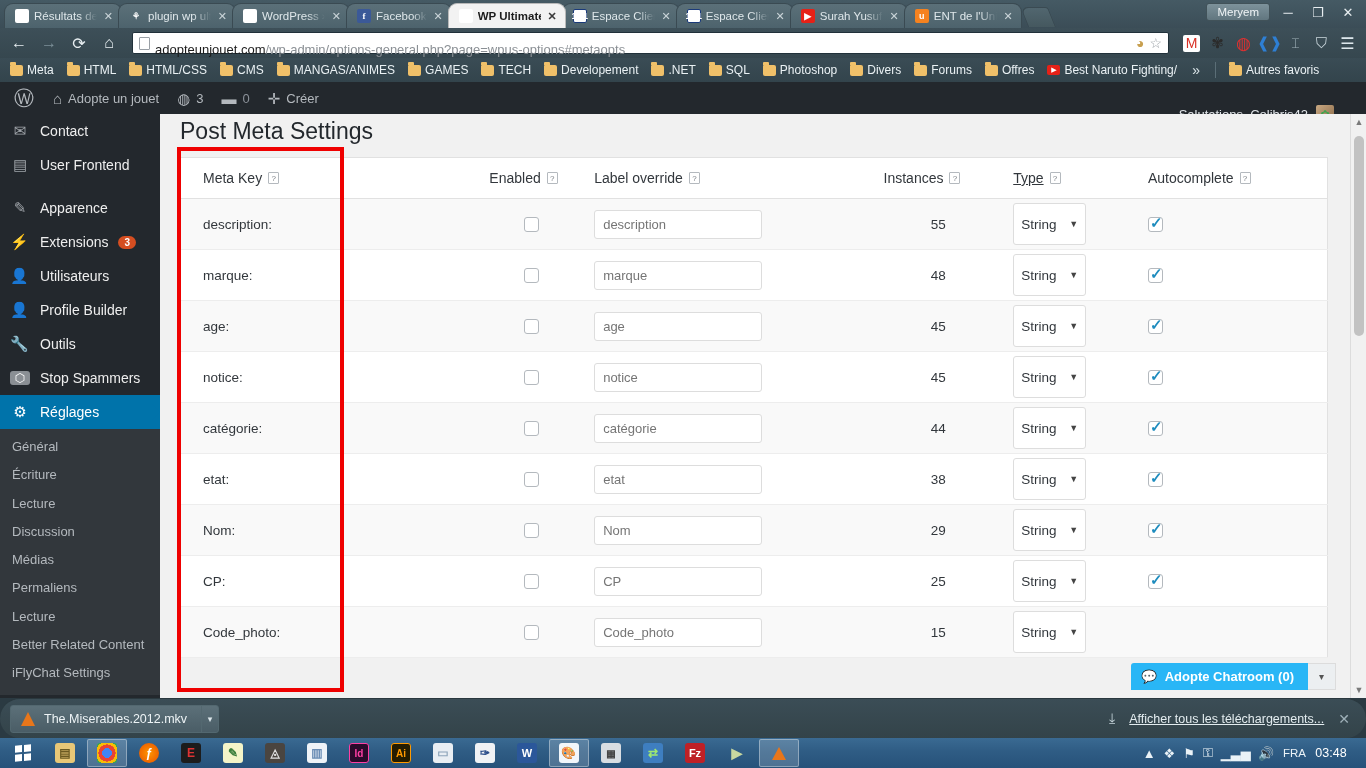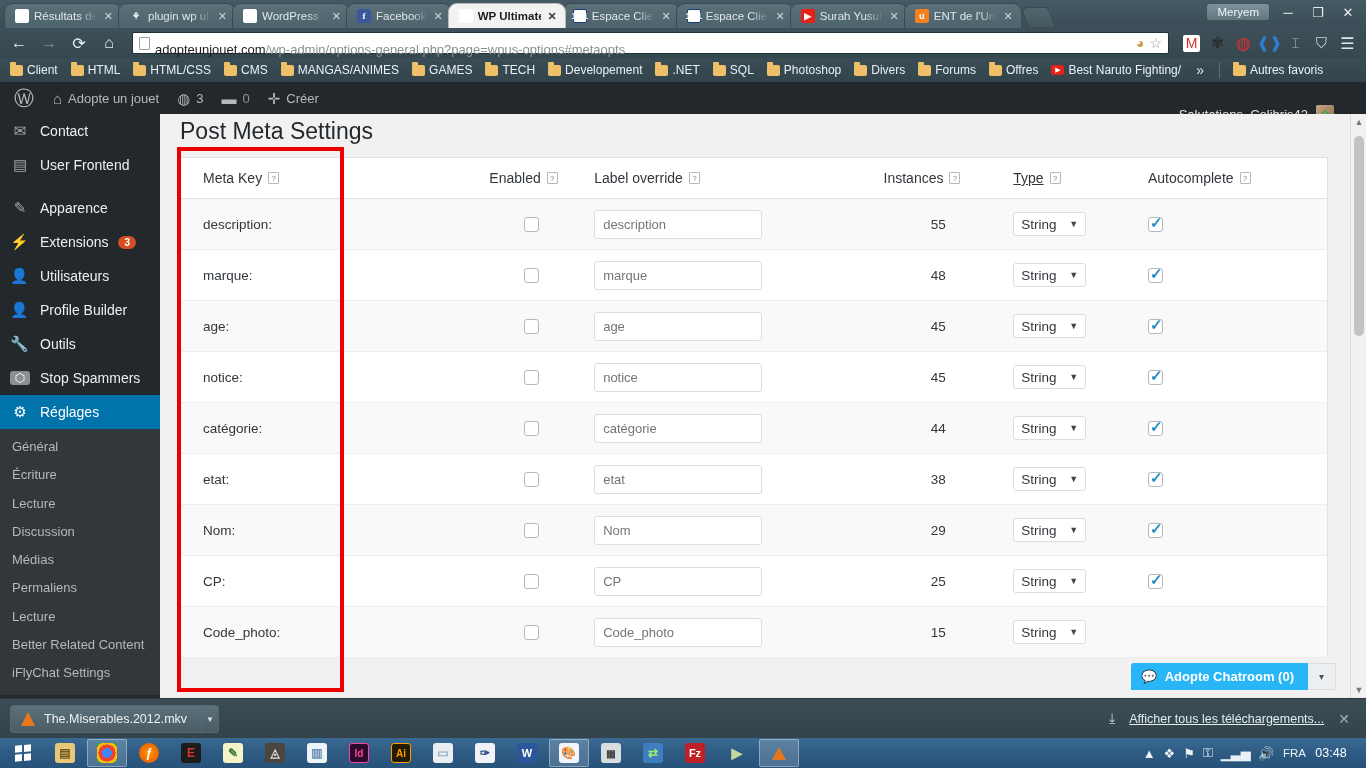--- a/index.html
+++ b/index.html
@@ -215,21 +215,21 @@
     content: '✓'; position: absolute; left: 1px; top: -4px;
     font-size: 15px; color: #1e8cbe; font-weight: bold;
   }
   .txtinput {
     width: 168px; height: 29px; border: 1px solid #ddd; border-radius: 3px;
     background: #fff; color: #9b9b9b; font-size: 13px; padding: 0 8px;
     font-family: "Liberation Sans", sans-serif;
   }
   .selbox {
     display: inline-flex; align-items: center; justify-content: space-between;
-    width: 73px; height: 24px; border: 1px solid #ddd; border-radius: 3px;
+    width: 73px; height: 42px; border: 1px solid #ddd; border-radius: 3px;
     background: #fff; color: #32373c; font-size: 13.5px; padding: 0 7px; cursor: pointer; text-align: right;
   }
   .selbox .caret { font-size: 9px; color: #444; }
   .inst-cell { text-align: center; color: #32373c; font-size: 13.5px; }
 
   
   .annot-rect {
     position: absolute; left: 177px; top: 147px; width: 167px; height: 545px;
     border: 4px solid #ef0000; pointer-events: none; z-index: 40;
   }
@@ -262,20 +262,21 @@
     position: absolute; left: 0; width: 16px; height: 16px; color: #7a7a7a;
     font-size: 9px; display: flex; align-items: center; justify-content: center;
   }
 
   
   .downloadbar {
     position: absolute; left: 0; top: 698px; width: 1366px; height: 40px;
     background: linear-gradient(180deg,#3b4d56,#334349);
     display: flex; align-items: center; padding: 4px 10px;
     border-top: 1px solid #2a383e;
+    border-radius: 20px;
   }
   .dl-item {
     display: flex; align-items: stretch; height: 28px;
     border: 1px solid #536870; border-radius: 3px; overflow: hidden;
     background: linear-gradient(180deg,#5c7079,#4a5d66);
   }
   .dl-name {
     display: flex; align-items: center; gap: 9px; padding: 0 14px 0 10px;
     color: #edf3f5; font-size: 12.5px;
   }
@@ -399,21 +400,21 @@
     <span class="ext ext-blue">❰❱</span>
     <span class="ext ext-cursor">⌶</span>
     <span class="ext ext-shield">⛉</span>
     <span class="ext ext-menu">☰</span>
   </div>
 </div>
 
 <div class="bookmarks">
   <div class="bm">
       <span class="folder"></span>
-      <span>Client</span>
+      <span>Meta</span>
     </div>
   <div class="bm">
       <span class="folder"></span>
       <span>HTML</span>
     </div>
   <div class="bm">
       <span class="folder"></span>
       <span>HTML/CSS</span>
     </div>
   <div class="bm">

